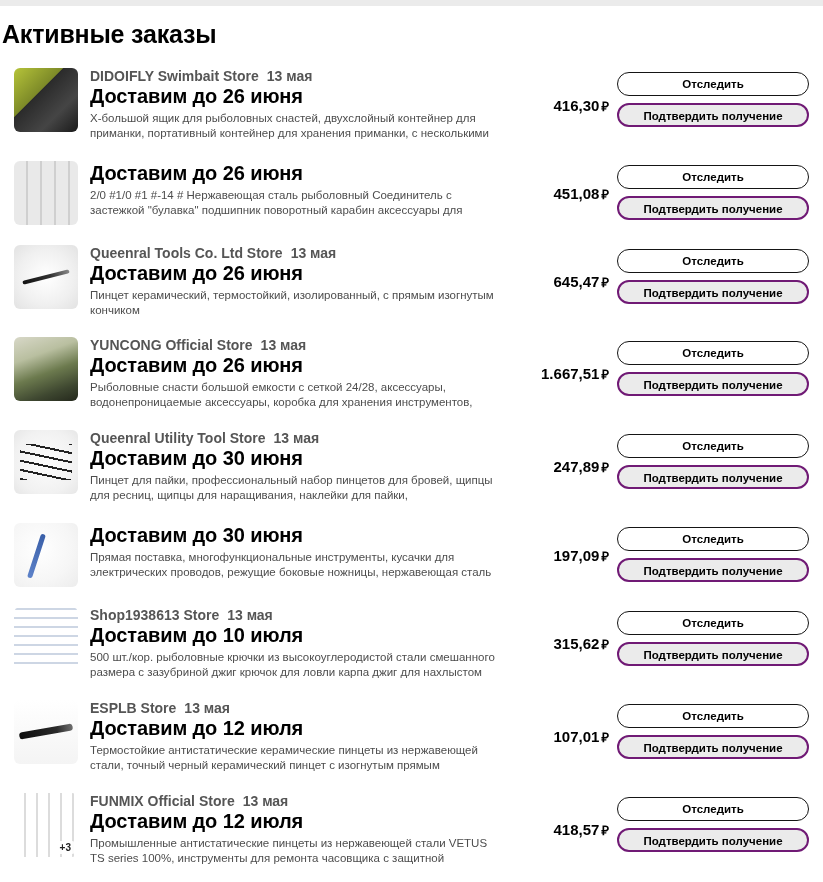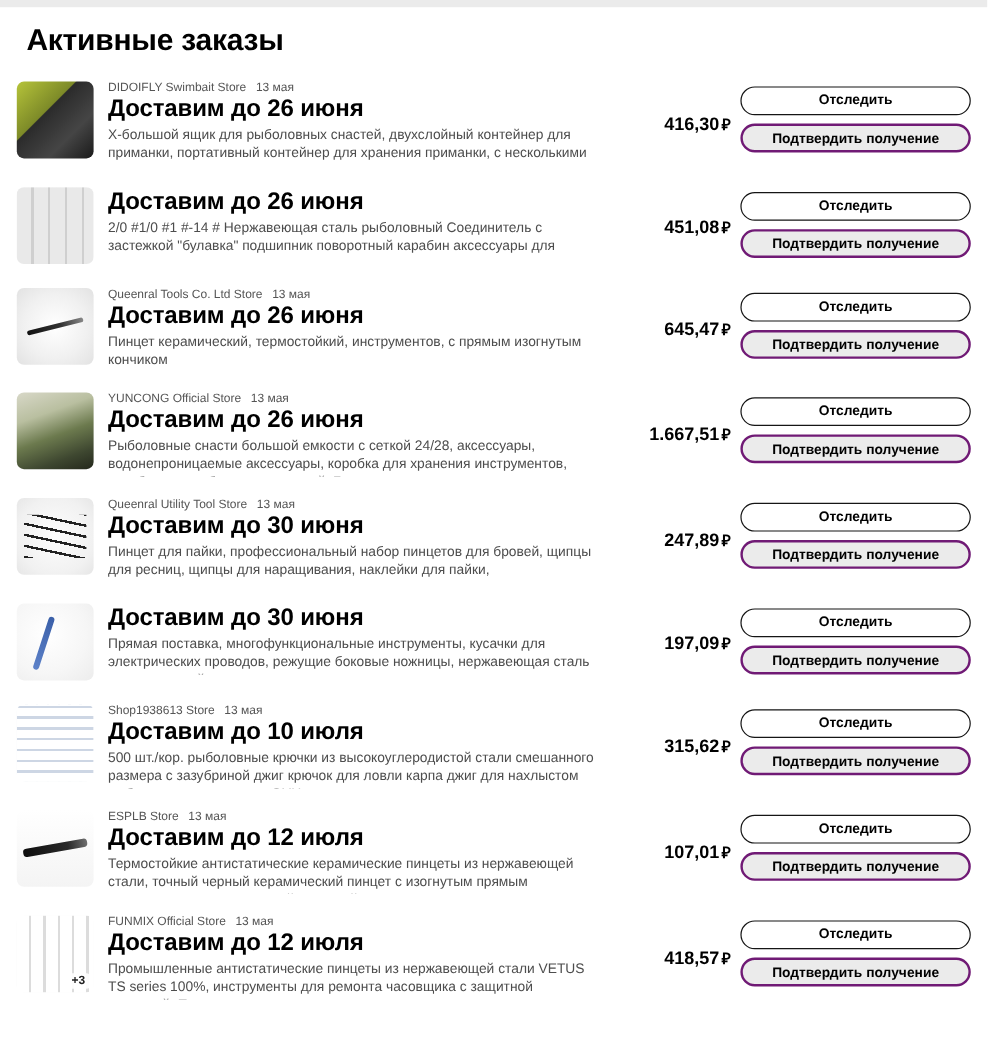--- a/index.html
+++ b/index.html
@@ -18,21 +18,21 @@
   }
   .top-strip {
     height: 6px;
     background: #ebebeb;
     width: 100%;
   }
   .page-title {
     font-size: 25px;
     font-weight: bold;
     color: #000000;
-    padding: 14px 0 10px 22px;
+    padding: 14px 0 10px 2px;
     letter-spacing: -0.2px;
   }
   .orders-list {
     padding: 0 14px 0 14px;
   }
   .order-row {
     display: flex;
     align-items: flex-start;
     padding: 9px 0 9px 0;
     min-height: 84px;
@@ -128,26 +128,27 @@
     background:
       repeating-linear-gradient(90deg, #ffffff 0px, #ffffff 10px, #dcdcdc 10px, #dcdcdc 12px),
       #fafafa;
   }
   .info {
     flex: 1 1 auto;
     min-width: 0;
     padding-right: 10px;
   }
   .store-line {
-    font-size: 10px;
+    font-size: 14px;
     color: #555555;
     margin-bottom: 1px;
     white-space: nowrap;
     overflow: hidden;
     text-overflow: ellipsis;
+    font-weight: bold;
   }
   .store-line .store-name { color: #555555; }
   .store-line .date { color: #555555; margin-left: 8px; }
   .delivery {
     font-size: 20px;
     font-weight: bold;
     color: #000000;
     margin: 1px 0 3px 0;
     letter-spacing: -0.1px;
   }
@@ -232,21 +233,21 @@
         <div class="actions">
           <div class="btn btn-track">Отследить</div>
           <div class="btn btn-confirm">Подтвердить получение</div>
         </div>
       </div>
       <div class="order-row">
         <div class="thumb t-tweezer"></div>
         <div class="info">
           <div class="store-line"><span class="store-name">Queenral Tools Co. Ltd Store</span><span class="date">13 мая</span></div>
           <div class="delivery">Доставим до 26 июня</div>
-          <div class="desc">Пинцет керамический, термостойкий, инструментов, с прямым изогнутым кончиком</div>
+          <div class="desc">Пинцет керамический, термостойкий, изолированный, с прямым изогнутым кончиком</div>
         </div>
         <div class="price-col"><span>645,47</span><span class="cur">₽</span></div>
         <div class="actions">
           <div class="btn btn-track">Отследить</div>
           <div class="btn btn-confirm">Подтвердить получение</div>
         </div>
       </div>
       <div class="order-row">
         <div class="thumb t-tackle"></div>
         <div class="info">

